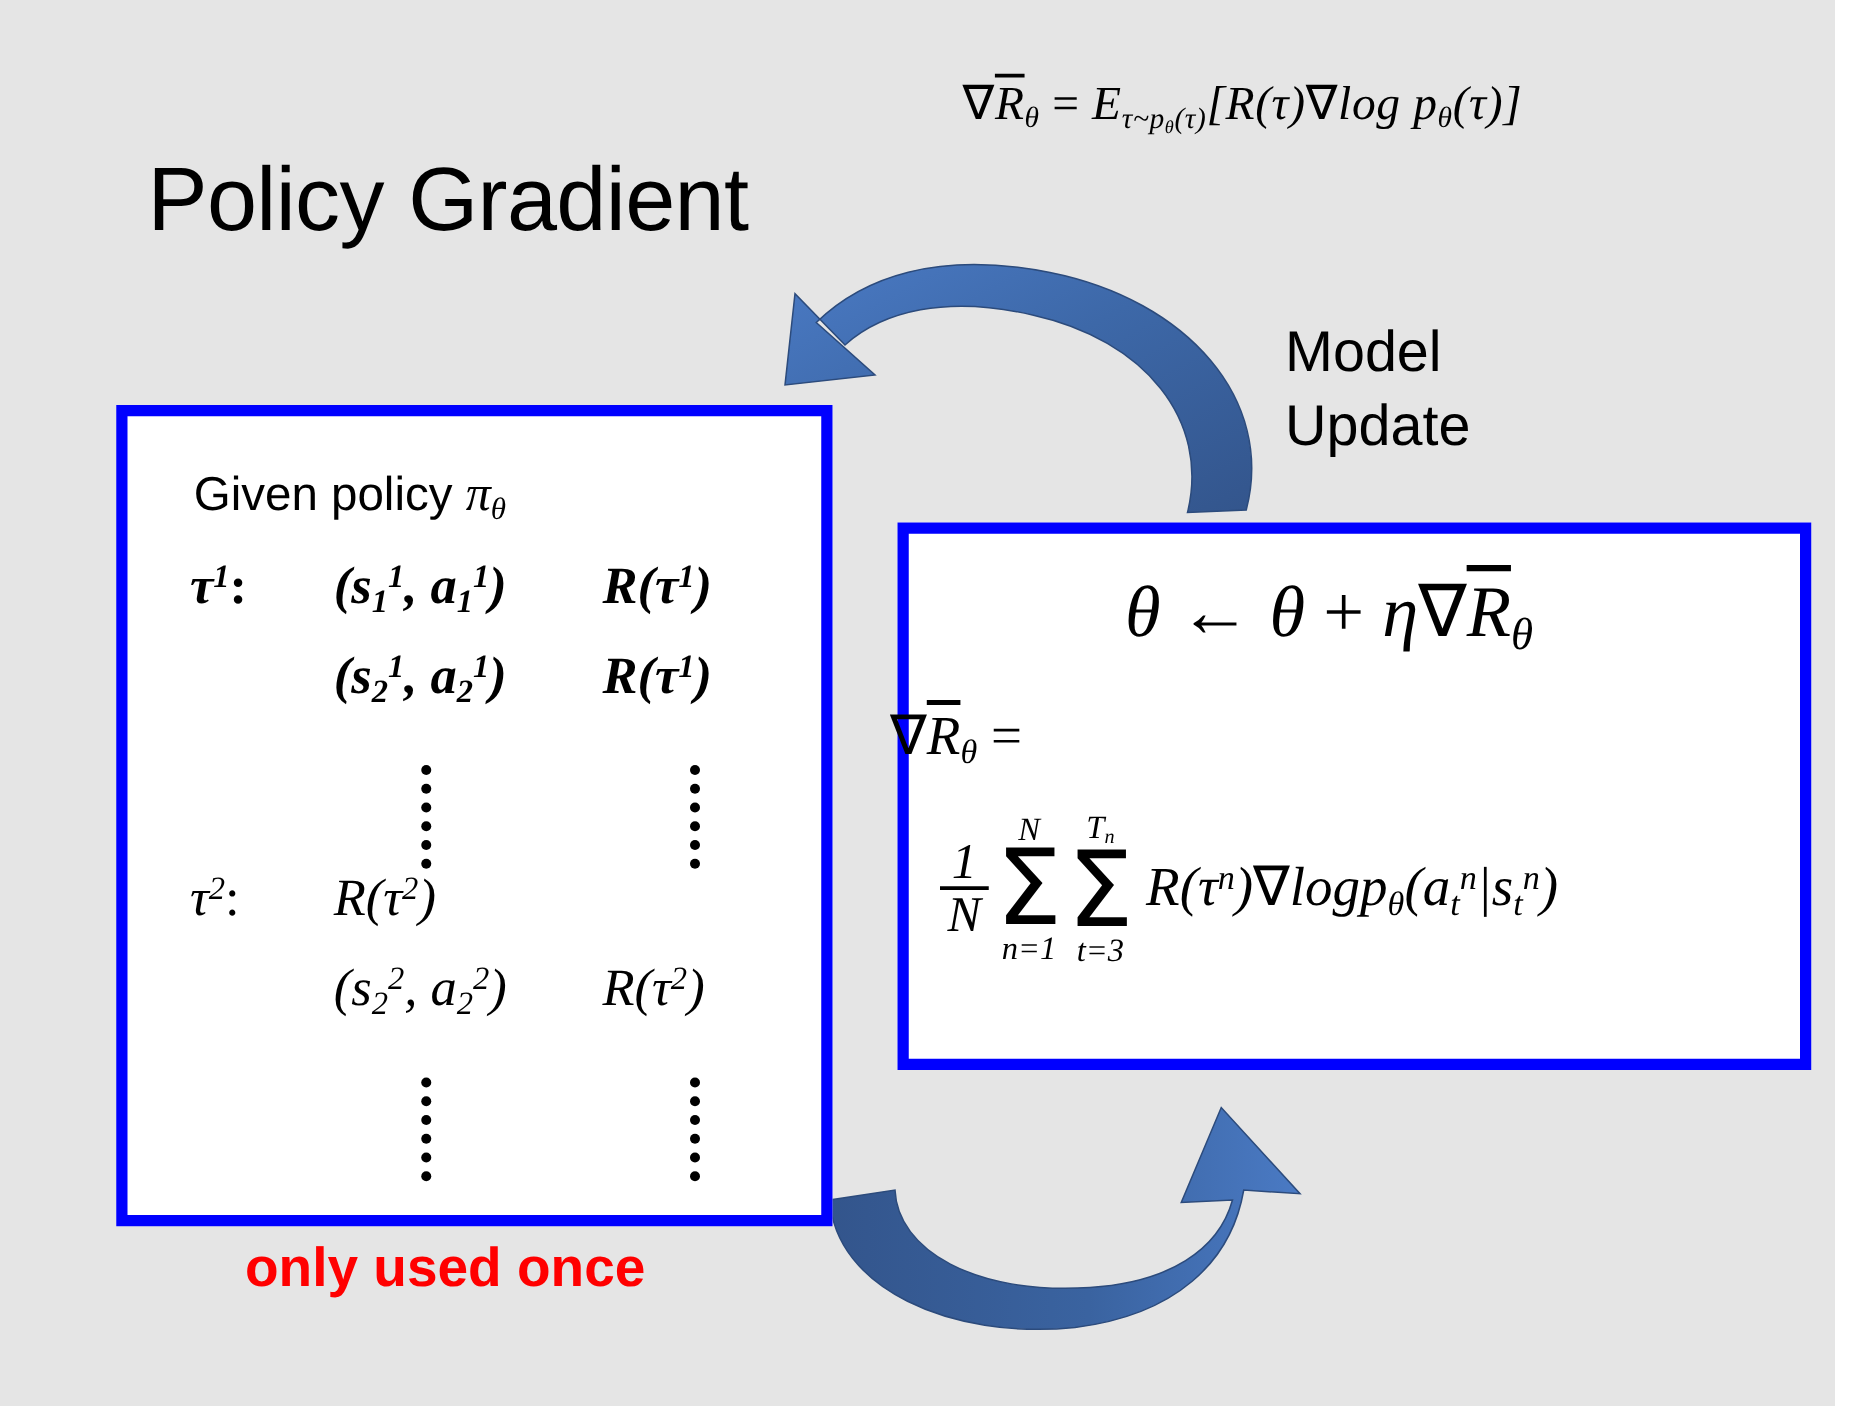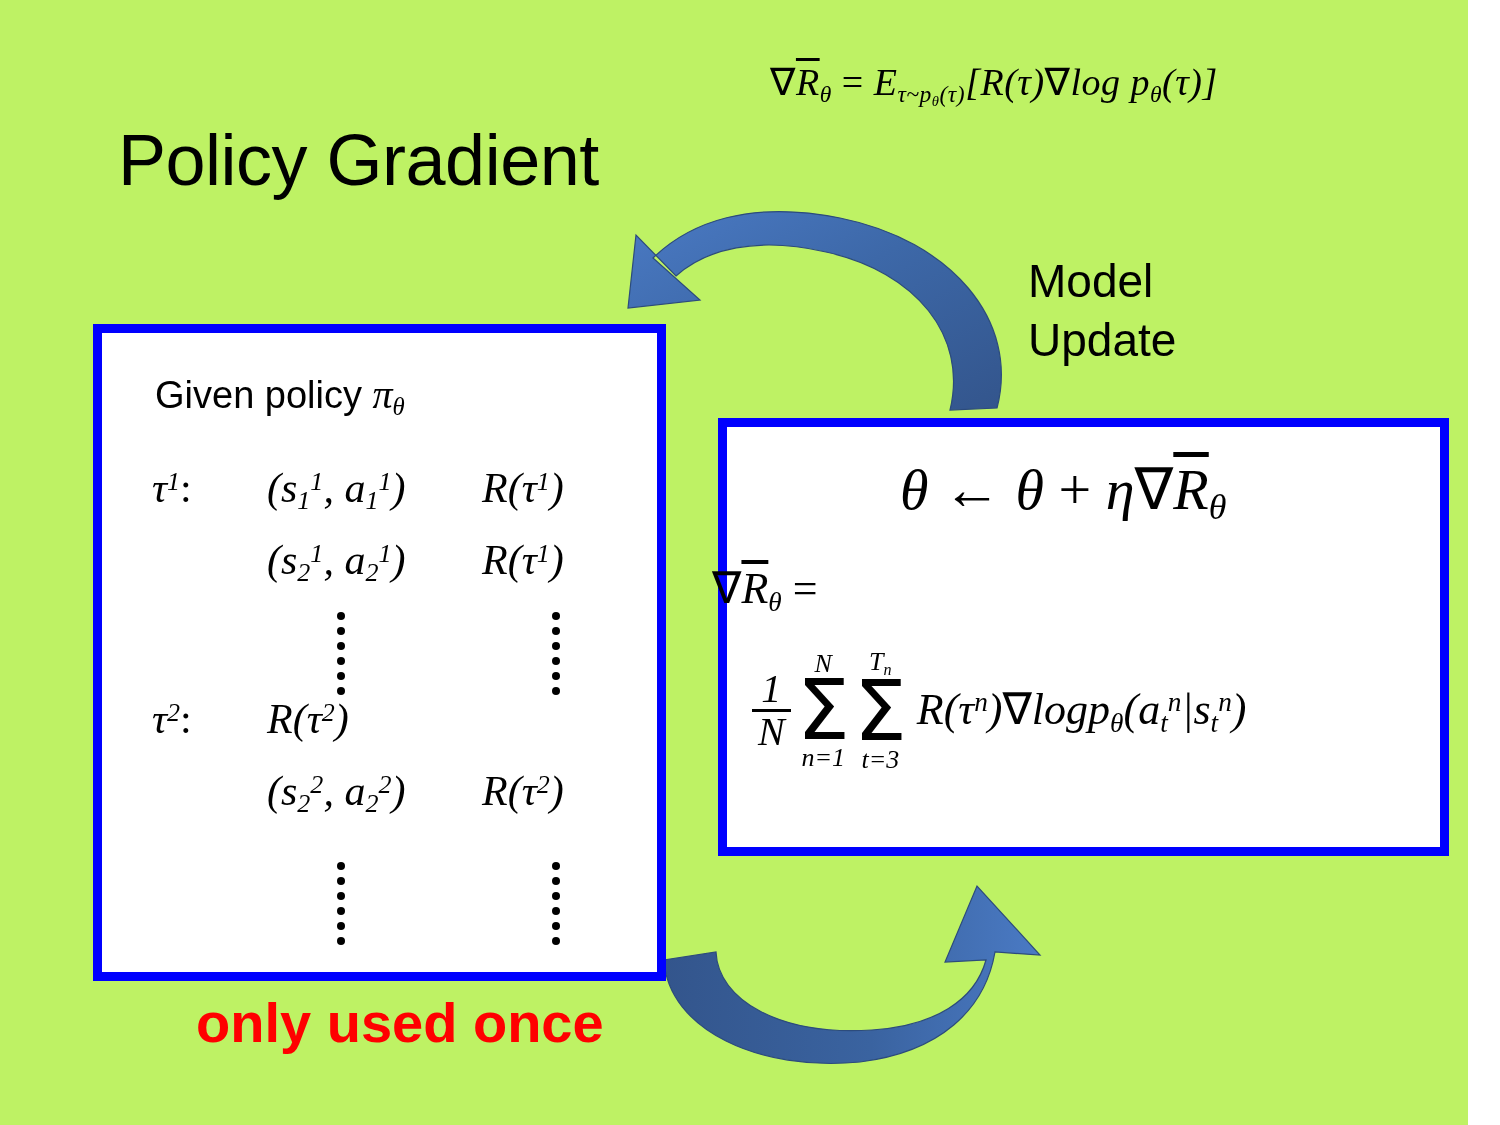--- a/index.html
+++ b/index.html
@@ -4,21 +4,21 @@
 <style>
   html, body {
     margin: 0;
     padding: 0;
     background: #ffffff;
   }
   #slide {
     position: relative;
     width: 1468px;
     height: 1125px;
-    background: #bef264;
+    background: #e5e5e5;
     overflow: hidden;
     font-family: "Liberation Sans", sans-serif;
     color: #000000;
   }
 
   
   #top-formula {
     position: absolute;
     left: 770px;
     top: 60px;
@@ -93,21 +93,21 @@
     display: inline-block;
   }
   .traj-pair {
     width: 215px;
     display: inline-block;
   }
   .traj-reward {
     display: inline-block;
   }
 
-  #traj1 { left: 152px; top: 464px; }
+  #traj1 { left: 152px; top: 445px; font-weight: bold; }
   #traj2 { left: 152px; top: 695px; }
 
   
   .vdots {
     position: absolute;
     display: flex;
     flex-direction: column;
     gap: 7px;
     align-items: center;
   }
@@ -192,21 +192,21 @@
     line-height: 1.28;
     white-space: nowrap;
   }
   #label-update { left: 1028px; top: 252px; }
   #label-data   { left: 1040px; top: 902px; }
 
   #only-used-once {
     position: absolute;
     left: 196px;
     top: 990px;
-    font-size: 56px;
+    font-size: 44px;
     font-weight: bold;
     color: #ff0000;
     white-space: nowrap;
   }
 
   
   #arrows {
     position: absolute;
     left: 0; top: 0;
     width: 1500px;

